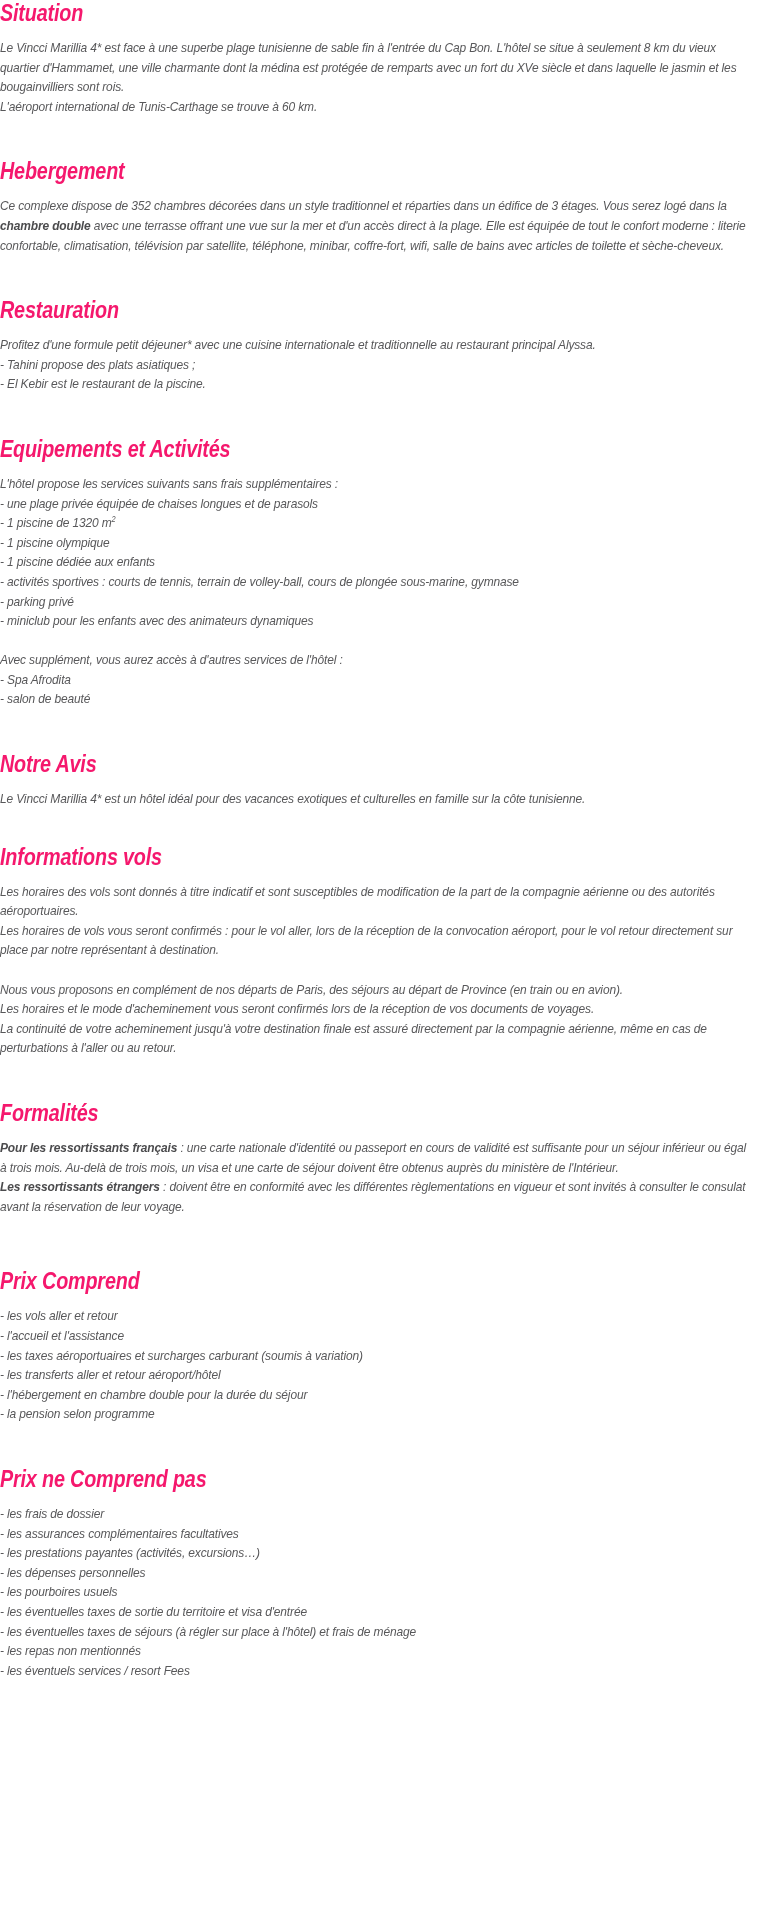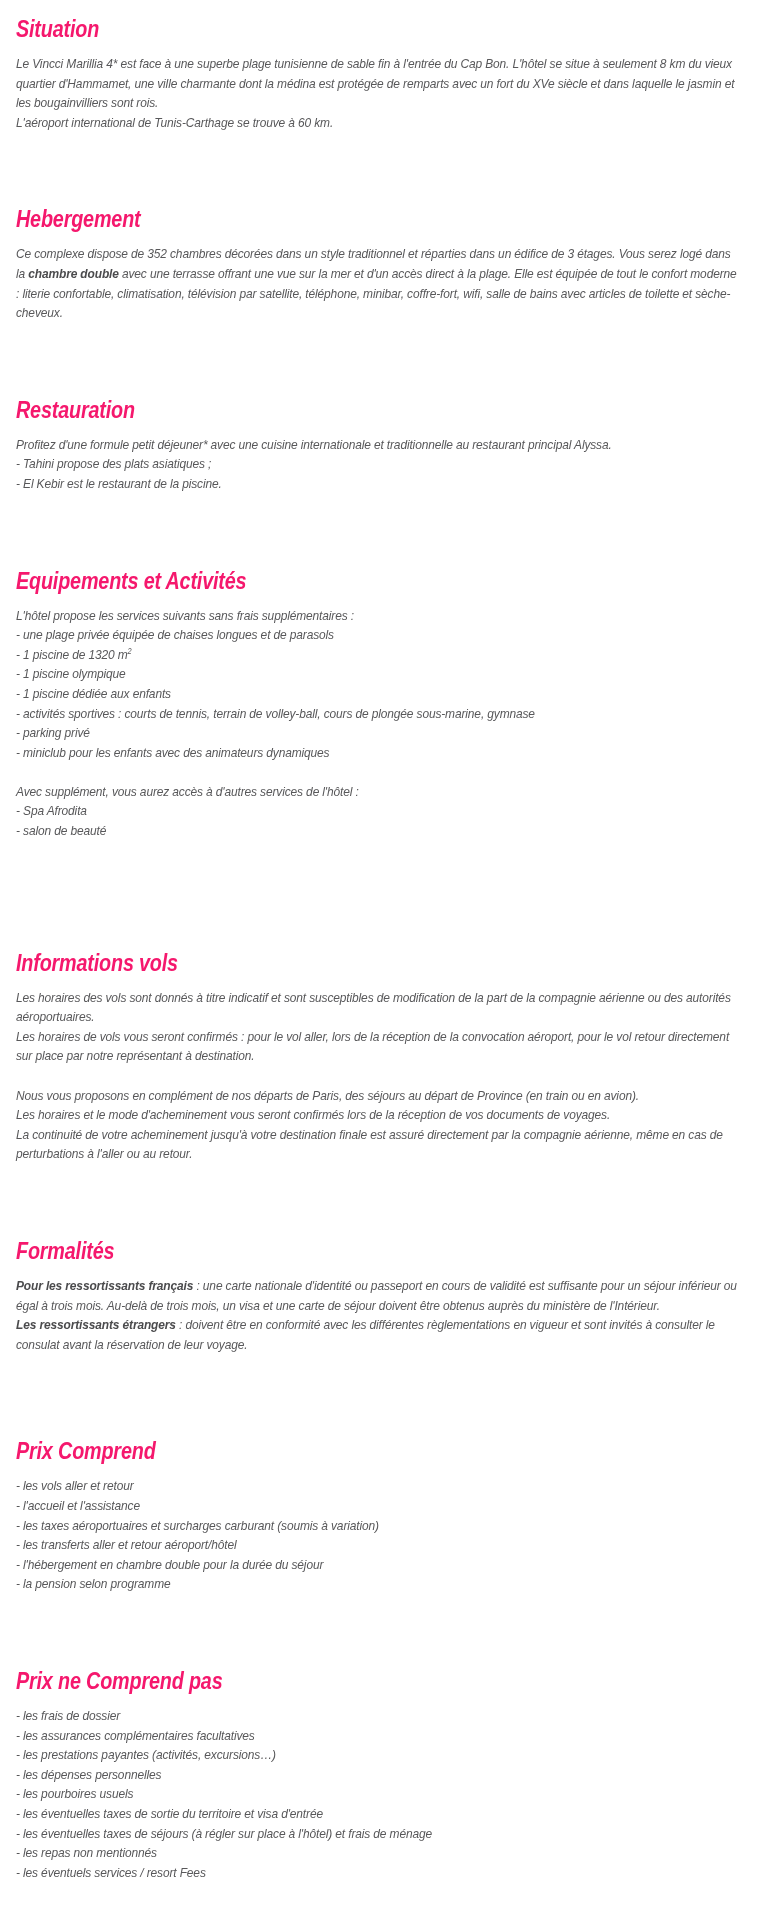--- a/index.html
+++ b/index.html
@@ -25,21 +25,21 @@
     font-weight: bold;
     letter-spacing: -0.2px;
     margin: 0;
     padding: 0;
     transform: scaleX(0.86);
     transform-origin: left center;
     white-space: nowrap;
   }
   .block {
     margin: 0;
-    padding: 16px;
+    padding: 0;
   }
   p.body-line {
     font-size: 13.3px;
     line-height: 19.6px;
     font-style: italic;
     color: #58585a;
     margin: 0;
     padding: 0;
     transform: scaleX(0.9);
     transform-origin: left center;
@@ -88,20 +88,25 @@
         <p class="body-line">- 1 piscine dédiée aux enfants</p>
         <p class="body-line">- activités sportives : courts de tennis, terrain de volley-ball, cours de plongée sous-marine, gymnase</p>
         <p class="body-line">- parking privé</p>
         <p class="body-line">- miniclub pour les enfants avec des animateurs dynamiques</p>
         <div style="height: 19.6px;"></div>
         <p class="body-line">Avec supplément, vous aurez accès à d'autres services de l'hôtel :</p>
         <p class="body-line">- Spa Afrodita</p>
         <p class="body-line">- salon de beauté</p>
       </section>
       <div style="height: 42px;"></div>
+      <section class="block">
+        <h2 class="section-title">Notre Avis</h2>
+        <div style="height: 12px;"></div>
+        <p class="body-line">Le Vincci Marillia 4* est un hôtel idéal pour des vacances exotiques et culturelles en famille sur la côte tunisienne.</p>
+      </section>
       <div style="height: 35px;"></div>
       <section class="block">
         <h2 class="section-title">Informations vols</h2>
         <div style="height: 12px;"></div>
         <p class="body-line">Les horaires des vols sont donnés à titre indicatif et sont susceptibles de modification de la part de la compagnie aérienne ou des autorités aéroportuaires.</p>
         <p class="body-line">Les horaires de vols vous seront confirmés : pour le vol aller, lors de la réception de la convocation aéroport, pour le vol retour directement sur place par notre représentant à destination.</p>
         <div style="height: 19.6px;"></div>
         <p class="body-line">Nous vous proposons en complément de nos départs de Paris, des séjours au départ de Province (en train ou en avion).</p>
         <p class="body-line">Les horaires et le mode d'acheminement vous seront confirmés lors de la réception de vos documents de voyages.</p>
         <p class="body-line">La continuité de votre acheminement jusqu'à votre destination finale est assuré directement par la compagnie aérienne, même en cas de perturbations à l'aller ou au retour.</p>

